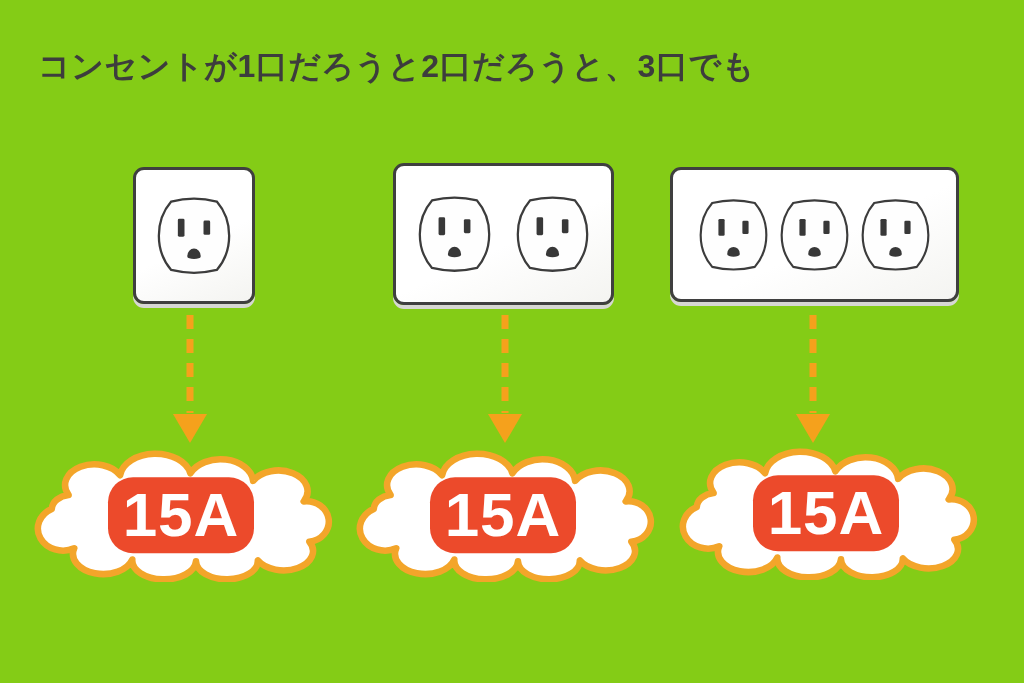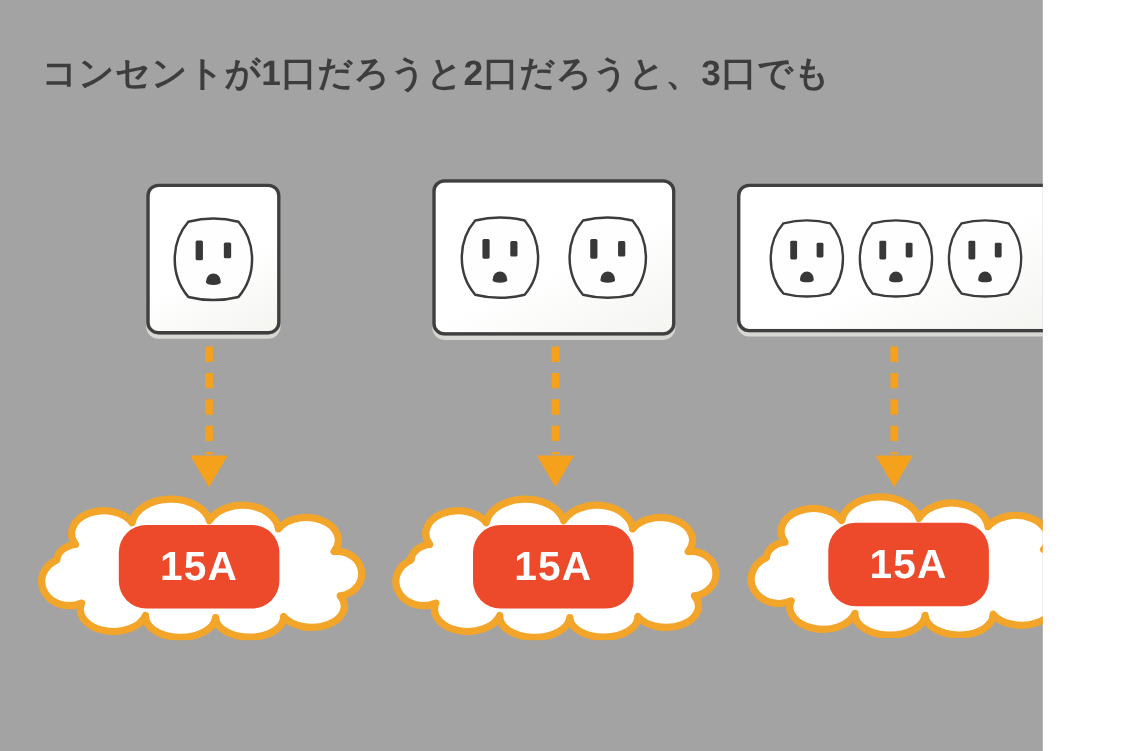--- a/index.html
+++ b/index.html
@@ -1,17 +1,17 @@
 <!DOCTYPE html>
 <html><head>
 <meta charset="utf-8">
 <style>
   html,body{margin:0;padding:0;}
   body{background:#ffffff;font-family:"Liberation Sans","DejaVu Sans",sans-serif;}
-  .canvas{position:relative;width:948px;height:683px;background:#a3a3a3;overflow:hidden;}
+  .canvas{position:relative;width:1024px;height:683px;background:#84cc16;overflow:hidden;}
 
   
   .title{position:absolute;left:38px;top:40px;color:#3d3d3d;font-size:32px;
          font-weight:600;line-height:52px;letter-spacing:0.5px;}
 
   
   .plate{position:absolute;box-sizing:border-box;border:3px solid #3f3f3f;border-radius:11px;
          background:linear-gradient(155deg,#ffffff 55%,#f4f4f1 100%);
          box-shadow:0 4px 0 #d7d7d3;
          display:flex;align-items:center;justify-content:center;}
@@ -36,21 +36,21 @@
   .cloud-1{left:27px;top:449px;}
   .cloud-2{left:349px;top:449px;}
   .cloud-3{left:672px;top:447px;}
   .cloud svg{position:absolute;left:0;top:0;width:100%;height:100%;}
   .cloud-path{fill:#ffffff;stroke:#f3a52a;stroke-width:7;stroke-linejoin:round;}
 
   
   .badge{position:absolute;left:50%;top:50%;transform:translate(-50%,-51%);
          width:146px;height:76px;border-radius:25px;background:#ec4a2b;
          display:flex;align-items:center;justify-content:center;
-         color:#ffffff;font-size:37px;font-weight:700;letter-spacing:1px;}
+         color:#ffffff;font-size:62px;font-weight:700;letter-spacing:1px;}
 </style>
 </head>
 <body>
 
 <div class="canvas">
 
   <div class="title">
     <div>コンセントが1口だろうと2口だろうと、3口でも</div>
   </div>
 

